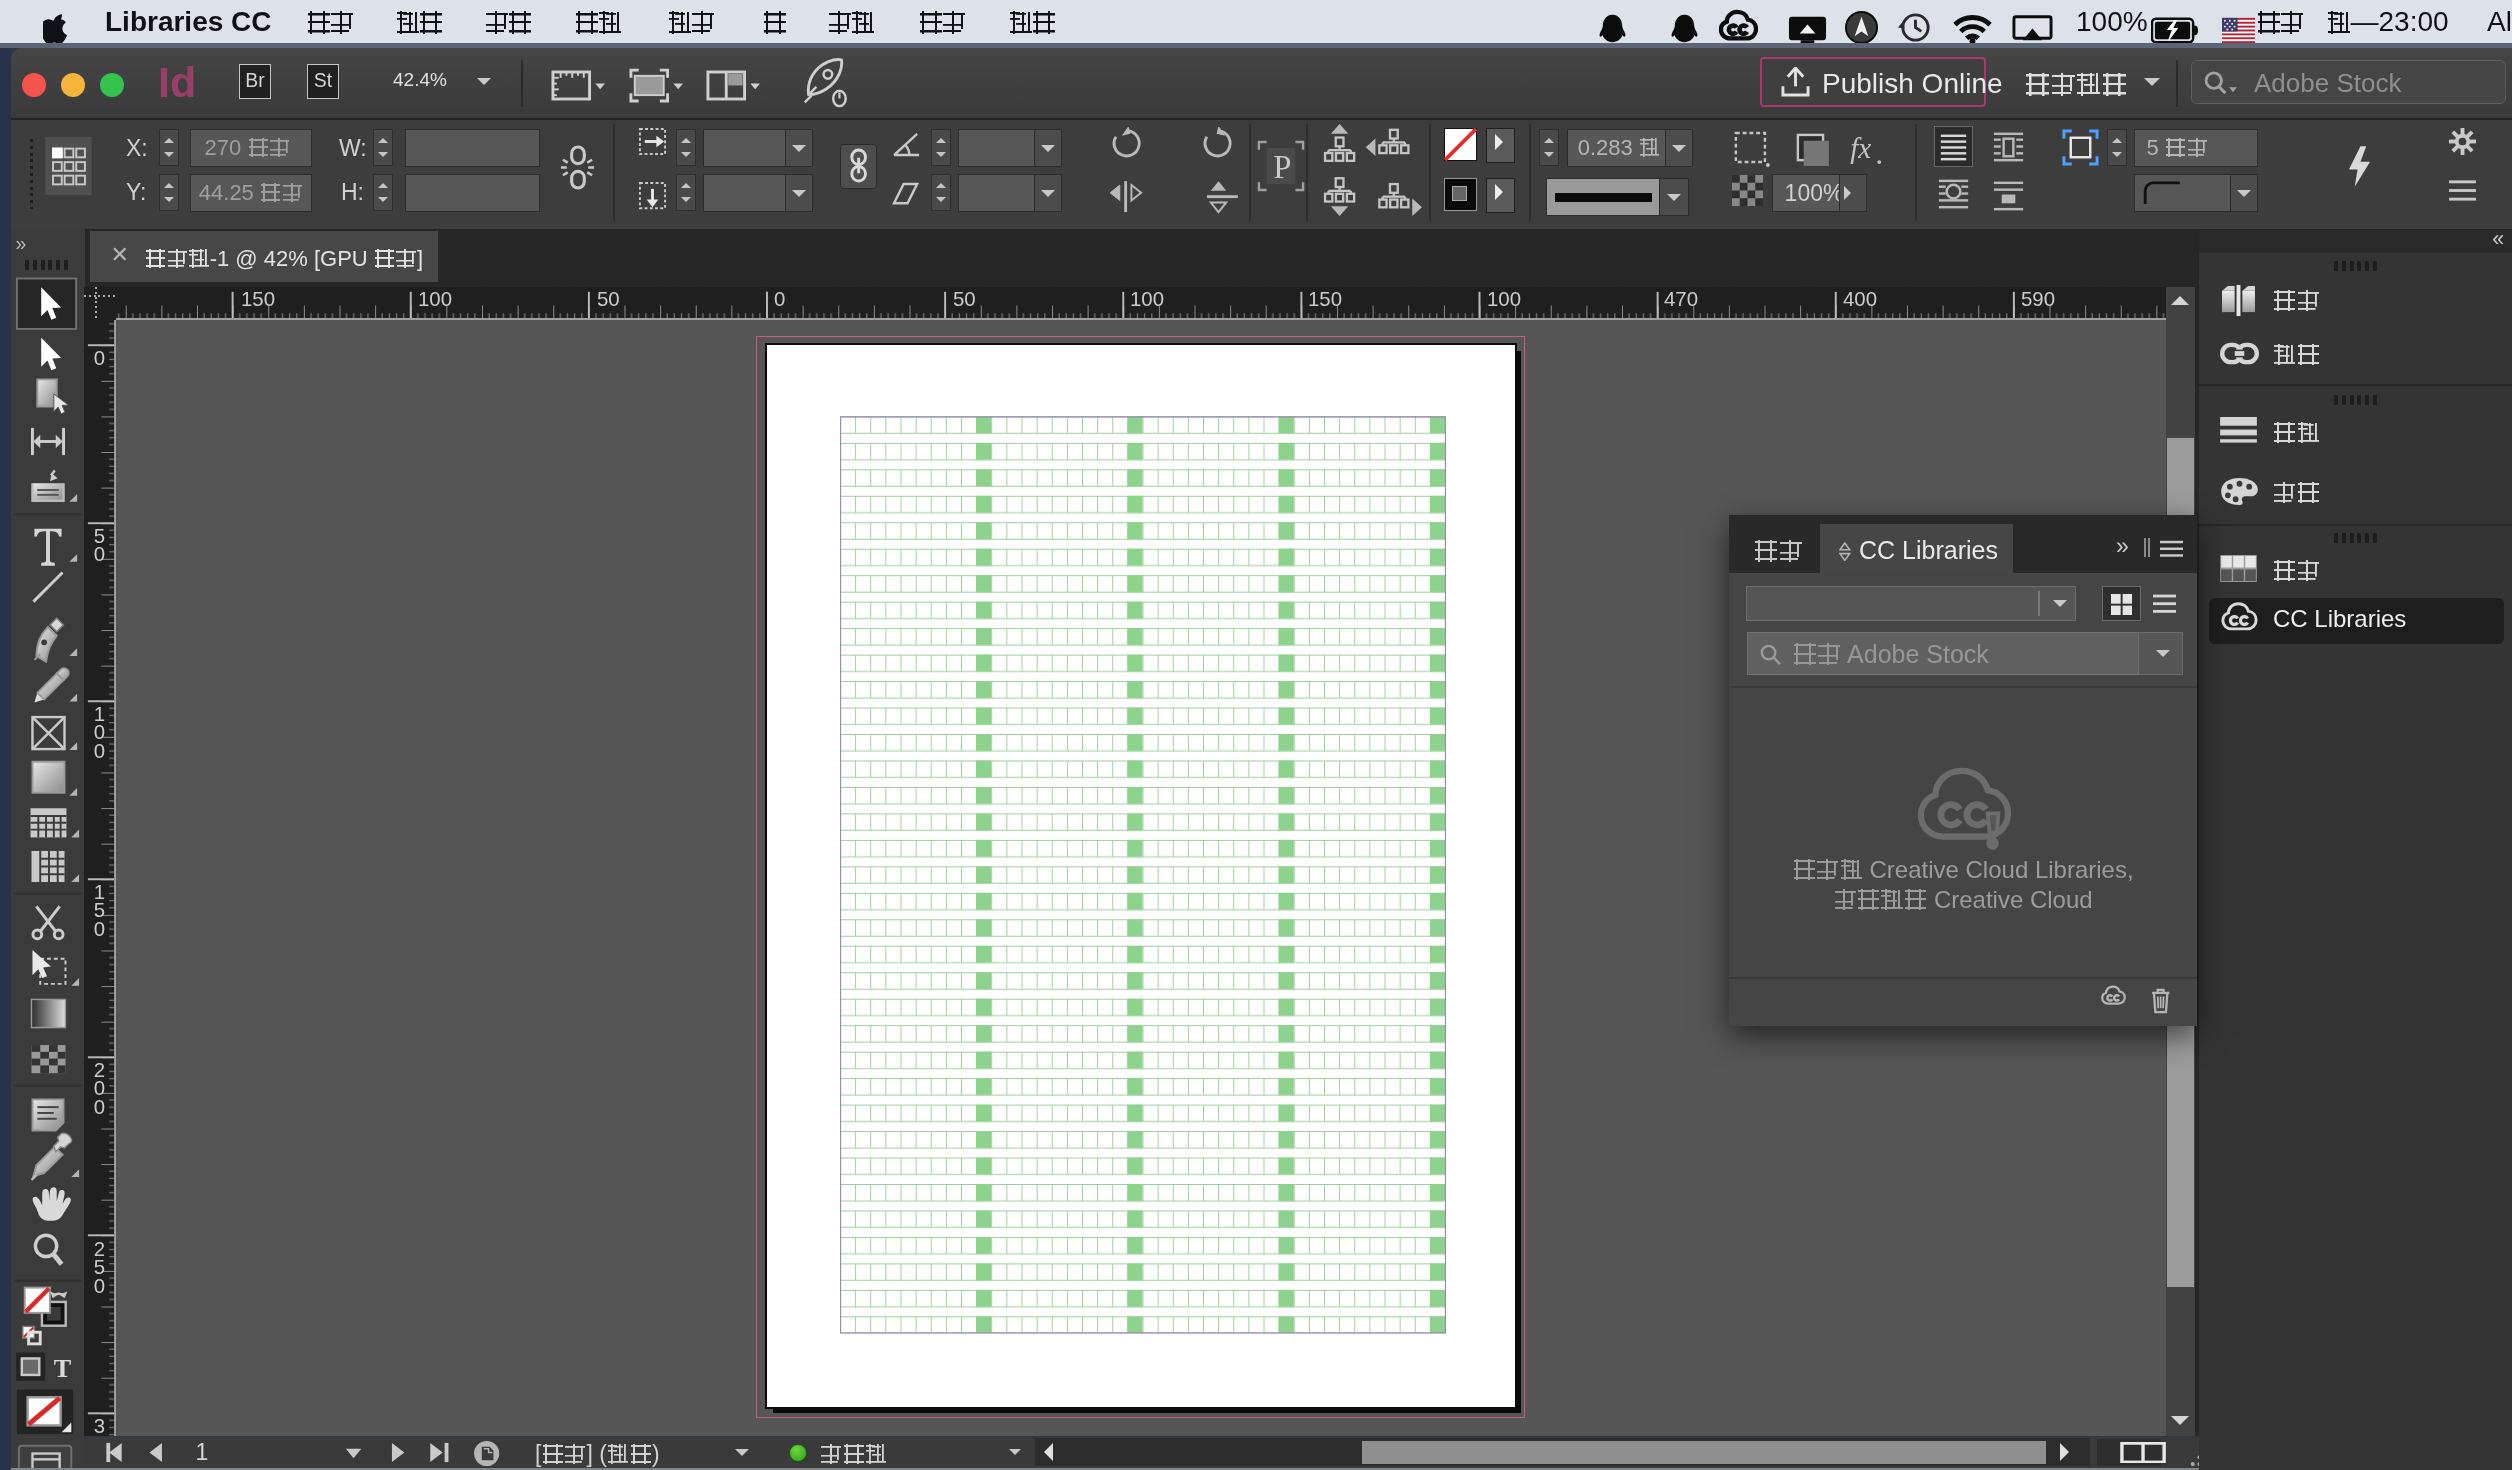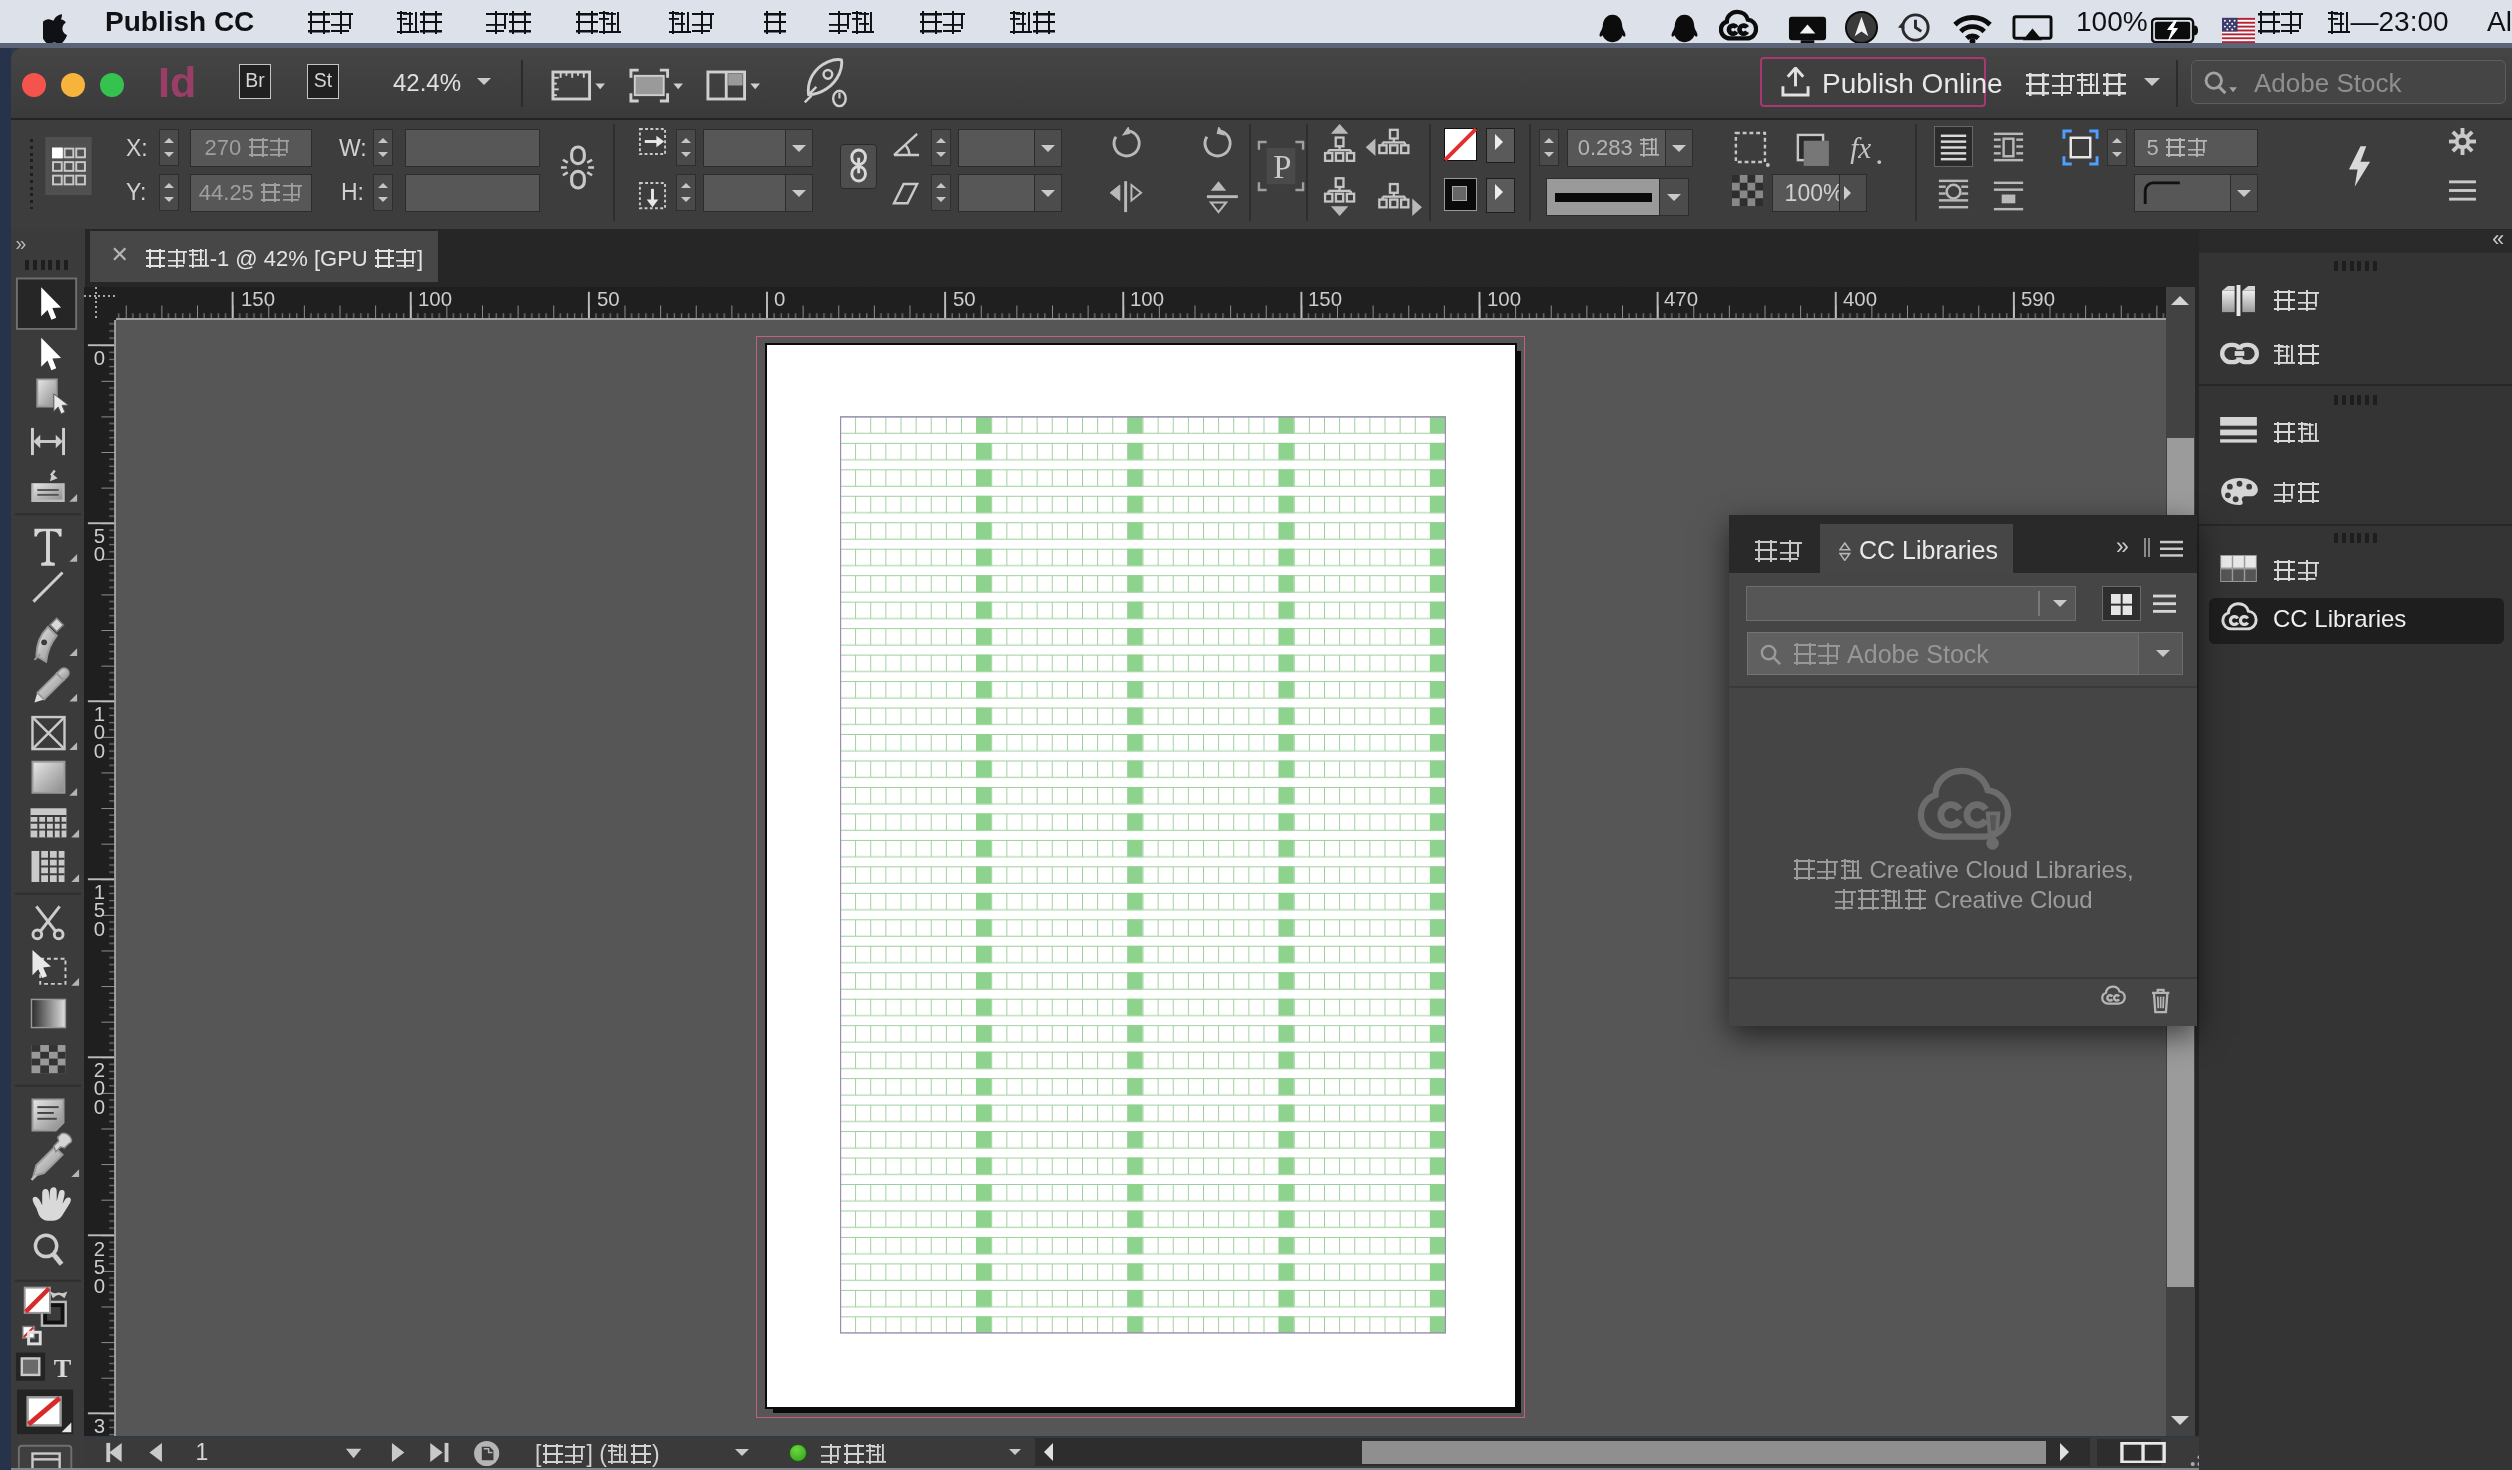--- a/index.html
+++ b/index.html
@@ -75,21 +75,21 @@
 #fphead{position:absolute;left:0;top:0;width:468px;height:58px;background:#292929}
 #fptab{position:absolute;left:91px;top:8.7px;width:193px;height:49px;background:#464646;color:#e8e8e8;font-size:25px}
 </style></head>
 <body>
 <div id="stage">
 
 <div id="menubar" class="abs">
 <svg class="it" style="left:43px;top:6.8px" width="25" height="30" viewBox="0 0 26 31">
         <path fill="#101114" d="M17.3 8.1 c1.6-2 2.7-4.7 2.4-7.5 -2.3.1-5.1 1.6-6.8 3.5 -1.5 1.7-2.8 4.5-2.4 7.1 2.6.2 5.2-1.3 6.8-3.1z M24.6 22.2 c-.1-.1-4.4-1.8-4.4-6.7 0-4.2 3.4-6.2 3.6-6.3 -2-2.9-5-3.3-6.1-3.4 -2.6-.3-5.1 1.5-6.4 1.5 -1.3 0-3.4-1.5-5.6-1.4 -2.9.1-5.5 1.7-7 4.2 -3 5.2-.8 12.9 2.1 17.1 1.4 2.1 3.1 4.4 5.4 4.3 2.2-.1 3-1.4 5.6-1.4 2.6 0 3.3 1.4 5.6 1.3 2.3 0 3.8-2.1 5.2-4.2 1.6-2.4 2.3-4.7 2.4-4.8z"></path>
       </svg>
-<span class="it" style="left:105px;font-weight:bold">Publish CC</span>
+<span class="it" style="left:105px;font-weight:bold">Libraries CC</span>
 <span class="it" style="left:307px"><i class="h"></i><i class="h2"></i></span>
 <span class="it" style="left:396px"><i class="h3"></i><i class="h"></i></span>
 <span class="it" style="left:485px"><i class="h2"></i><i class="h"></i></span>
 <span class="it" style="left:575px"><i class="h"></i><i class="h3"></i></span>
 <span class="it" style="left:668px"><i class="h3"></i><i class="h2"></i></span>
 <span class="it" style="left:763px"><i class="h"></i></span>
 <span class="it" style="left:828px"><i class="h2"></i><i class="h3"></i></span>
 <span class="it" style="left:919px"><i class="h"></i><i class="h2"></i></span>
 <span class="it" style="left:1009px"><i class="h3"></i><i class="h"></i></span>
 <span class="it" style="left:2257px"><i class="h"></i><i class="h2"></i></span>
@@ -170,21 +170,21 @@
 <div id="deskline" class="abs"></div>
 <div id="deskstrip" class="abs"></div>
 
 <div id="appbar" class="abs"></div>
 <div class="tl abs" style="left:22px;background:#f5544d"></div>
 <div class="tl abs" style="left:61px;background:#f6b43d"></div>
 <div class="tl abs" style="left:100px;background:#36c24e"></div>
 <div class="abs" style="left:158px;top:58px;font-size:43px;font-weight:bold;color:#9a3e68">Id</div>
 <div class="abs" style="left:239px;top:64px;width:32px;height:35px;background:#202020;border:1.9px solid #c4c4c4;color:#d5d5d5;font-size:19.4px;text-align:center;line-height:31px">Br</div>
 <div class="abs" style="left:307px;top:64px;width:32px;height:35px;background:#202020;border:1.9px solid #c4c4c4;color:#d5d5d5;font-size:19.4px;text-align:center;line-height:31px">St</div>
-<div class="abs" style="left:393px;top:69px;color:#e0e0e0;font-size:24px">42.4%</div>
+<div class="abs" style="left:393px;top:69px;color:#e0e0e0;font-size:19px">42.4%</div>
 <div class="dar abs" style="left:477px;top:78px"></div>
 <div class="vsep abs" style="left:521px;top:60px;height:47px;background:#2b2b2b"></div>
 <svg class="abs" style="left:551px;top:66px" width="54" height="39" viewBox="0 0 56 40">
 <rect x="2" y="6" width="38" height="28" fill="none" stroke="#cfcfcf" stroke-width="3"></rect>
 <g stroke="#cfcfcf" stroke-width="2">
         <line x1="2" y1="12" x2="8" y2="12"></line>
         <line x1="2" y1="18" x2="6" y2="18"></line>
         <line x1="2" y1="24" x2="8" y2="24"></line>
         <line x1="2" y1="30" x2="6" y2="30"></line>
         <line x1="10" y1="6" x2="10" y2="12"></line>

